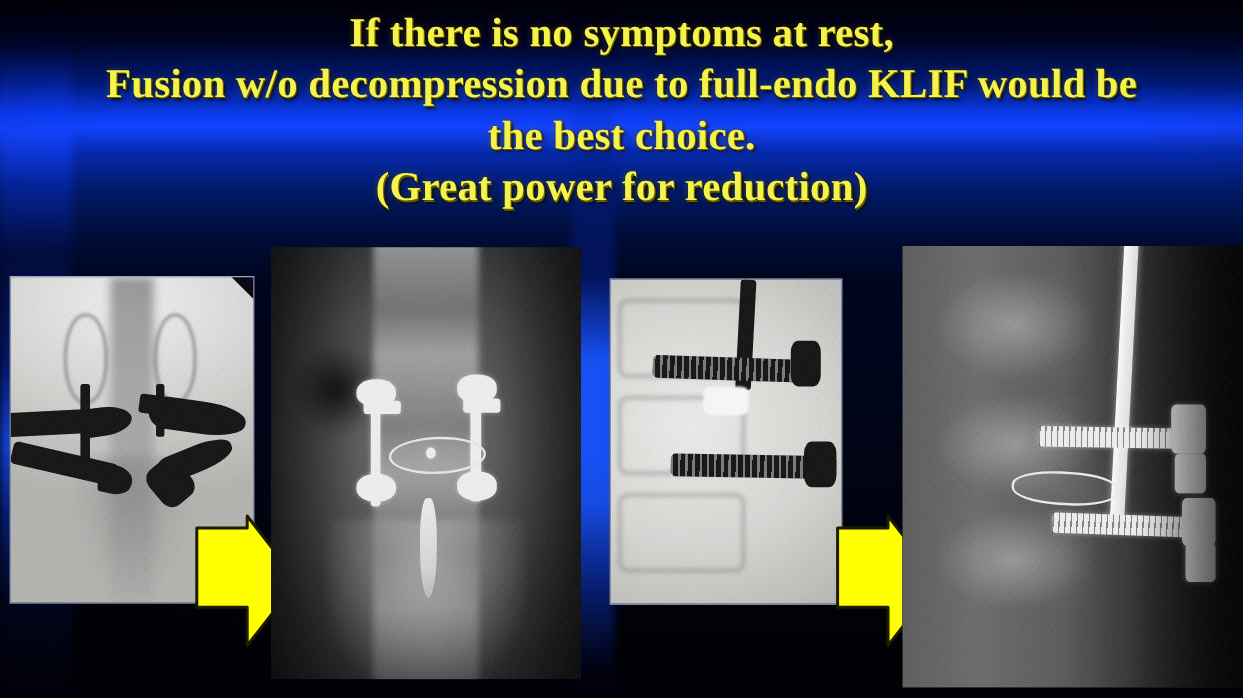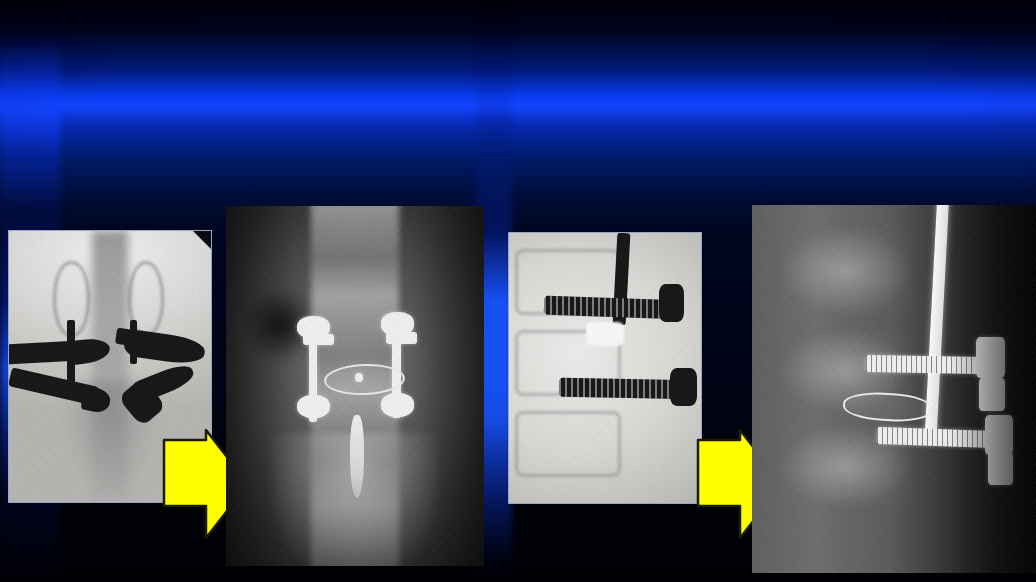--- a/index.html
+++ b/index.html
@@ -291,20 +291,24 @@
 </head>
 <body>
 
 <div id="slide">
 
   <div class="bg-base"></div>
   <div class="bg-band-left"></div>
   <div class="bg-band-mid"></div>
   <div class="bg-vig"></div>
 
+  <div class="title">If there is no symptoms at rest,
+Fusion w/o decompression due to full-endo KLIF would be
+the best choice.
+(Great power for reduction)</div>
 
   <div class="panel" id="panel1" style="left:8px;top:230px;width:202px;height:271px;">
     <div class="film">
       <div class="spine"></div>
       <div class="pedL"></div>
       <div class="pedR"></div>
       <div class="sacrum"></div>
 
       <div class="dk s1"></div>
       <div class="dk s1b"></div>

